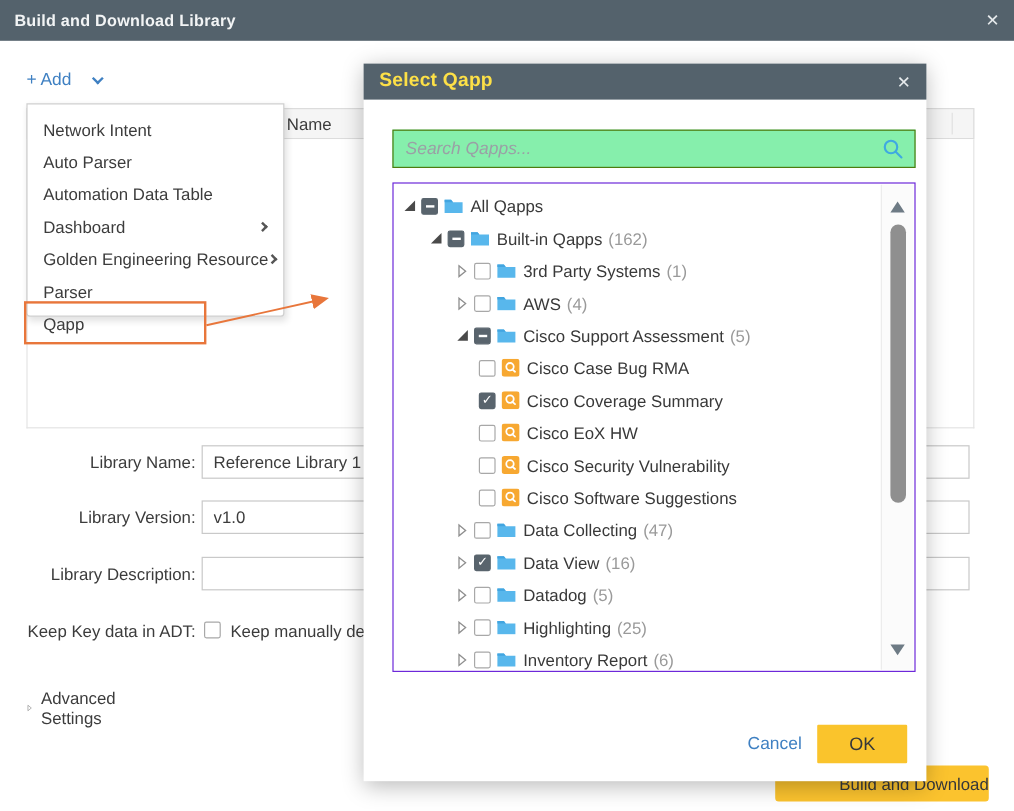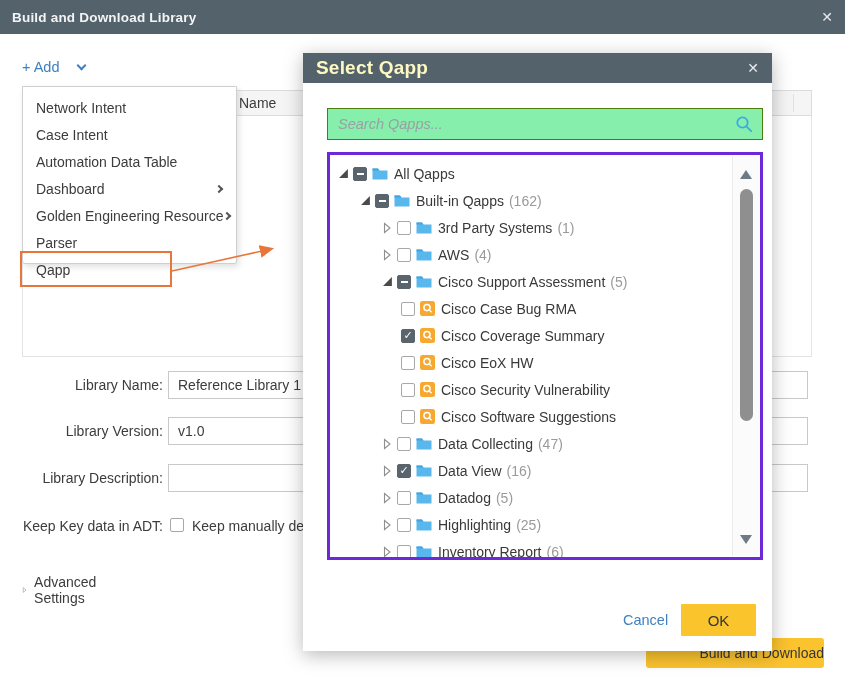--- a/index.html
+++ b/index.html
@@ -56,29 +56,29 @@
     transform:rotate(45deg); flex:0 0 auto; }
 
   .qapp-highlight { left:20px; top:251px; width:152px; height:36px; border:2px solid #E8763B; z-index:30; pointer-events:none; }
   .arrow-overlay { left:165px; top:238px; width:125px; height:42px; z-index:30; pointer-events:none; }
 
   
   .qdlg { left:303px; top:53px; width:469px; height:598px; background:#fff;
     box-shadow:0 4px 18px rgba(0,0,0,.28); z-index:40; }
   .qdlg-header { position:absolute; left:0; top:0; width:469px; height:30px; background:#54626C;
     display:flex; align-items:center; padding:0 13px; }
-  .qdlg-header .ttl { color:#fef9c3; font-size:19px; font-weight:700; letter-spacing:.2px; }
+  .qdlg-header .ttl { color:#fde047; font-size:16px; font-weight:700; letter-spacing:.2px; }
 
   .qsearch { position:absolute; left:24px; top:55px; width:436px; height:32px; border:1px solid #4d7c0f; background:#86efac; }
   .qsearch input { width:100%; height:100%; border:none; outline:none; padding:0 36px 0 10px;
     font-size:14.5px; color:#3c3c3c; font-family:inherit; background:transparent; }
   .qsearch input::placeholder { font-style:italic; color:#9aa0a5; }
   .qsearch .sicon { position:absolute; right:8px; top:6px; }
 
-  .qtree { position:absolute; left:24px; top:99px; width:436px; height:408px; border:3px solid #6d28d9;
+  .qtree { position:absolute; left:24px; top:99px; width:436px; height:408px; border:1px solid #6d28d9;
     background:#fff; overflow:hidden; }
   .trow { position:relative; height:27px; display:flex; align-items:center; padding-top:0; cursor:default; }
   .trow .slot { display:flex; align-items:center; justify-content:center; flex:0 0 auto; }
   .exp-slot { width:16px; height:16px; margin-right:2px; cursor:pointer; }
   .trow .cb { flex:0 0 auto; margin-right:5px; cursor:pointer; }
   .cb.on { background:#59646D; border-color:#59646D; position:relative; }
   .cb.on .tick { position:absolute; left:1.5px; top:-1px; color:#fff; font-size:11px; font-weight:700; }
   .cb.part { background:#59646D; border-color:#59646D; position:relative; }
   .cb.part .bar { position:absolute; left:2.5px; top:5.5px; width:7px; height:2px; background:#fff; }
   .ticon { flex:0 0 auto; margin-right:6px; display:flex; align-items:center; }
@@ -146,21 +146,21 @@
 <div class="abs build-btn">
   <span>Build and Download</span>
 </div>
 
 <div class="abs menu">
   <div id="menu-items">
       <div class="menu-item">
         <span class="mlabel">Network Intent</span>
       </div>
       <div class="menu-item">
-        <span class="mlabel">Case Intent</span>
+        <span class="mlabel">Auto Parser</span>
       </div>
       <div class="menu-item">
         <span class="mlabel">Automation Data Table</span>
       </div>
       <div class="menu-item">
         <span class="mlabel">Dashboard</span>
         <span class="chev-right"></span>
       </div>
       <div class="menu-item">
         <span class="mlabel">Golden Engineering Resource</span>

